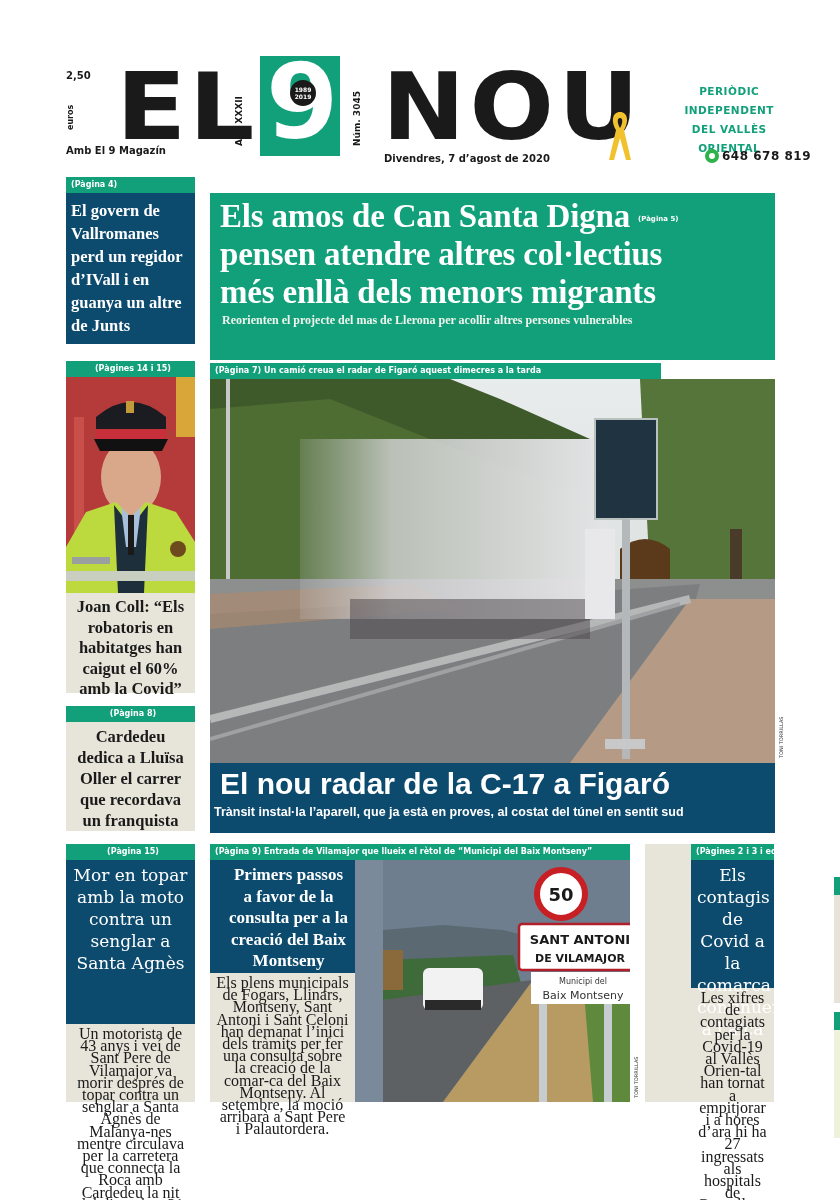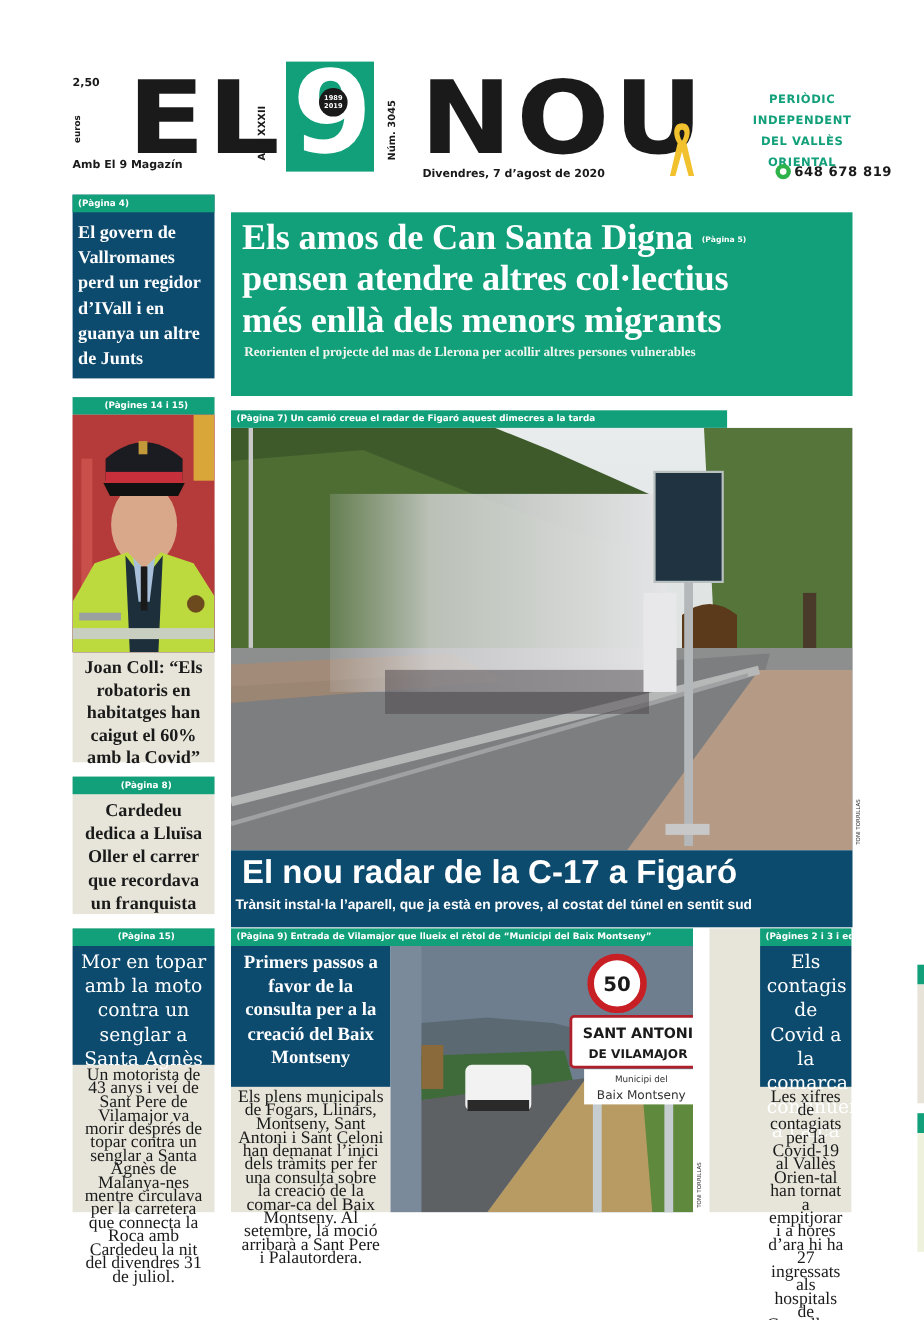--- a/index.html
+++ b/index.html
@@ -40,39 +40,39 @@
 
   .lead { left: 210px; top: 177px; width: 565px; height: 167px; margin-top: 16px; }
   .lead .h { padding: 4px 10px 0 10px; font: bold 33px/38px "Liberation Serif", serif; color: #fff; letter-spacing: -0.2px; }
   .lead .pg { font: bold 7px "DejaVu Sans", sans-serif; vertical-align: middle; letter-spacing: 0; }
   .lead .sub { padding: 2px 12px; font: bold 12px "Liberation Serif", serif; color: #f1f5ee; }
 
   .box2 { left: 66px; top: 361px; width: 129px; height: 332px; }
   .photo-police { position:absolute; left:0; top:16px; width:129px; height:216px; overflow:hidden; background: linear-gradient(180deg,#b23535 0%,#c24844 40%,#8b2b2b 70%,#5a2a2a 100%); }
   .box2 .h { position:absolute; left:0; top:232px; width:129px; height:100px; padding: 4px 5px; font: bold 16.5px/20.5px "Liberation Serif", serif; color: #1a1a1a; }
 
-  .main { left: 210px; top: 373px; width: 451px; height: 470px; }
+  .main { left: 210px; top: 363px; width: 451px; height: 470px; }
   .photo-radar { position:absolute; left:0; top:16px; width:565px; height:384px; overflow: hidden; background: #8f9696; }
   .main .caption { position:absolute; left:0; top:400px; width:565px; height:70px; }
   .main .caption .h { padding: 2px 0 0 10px; font: bold 30px/38px "Liberation Sans", sans-serif; color: #fff; }
   .main .caption .sub { padding: 2px 4px; font: bold 12.5px "Liberation Sans", sans-serif; color: #fff; }
   .credit { font: 5px "DejaVu Sans", sans-serif; color: #333; transform: rotate(-90deg); transform-origin: left top; white-space: nowrap; }
 
   .box3 { left: 66px; top: 706px; width: 129px; height: 125px; }
   .box3 .h { padding: 4px 5px; font: bold 16.5px/21px "Liberation Serif", serif; color: #1a1a1a; }
 
   .col { top: 844px; height: 258px; }
   .col .h { padding: 4px 6px 4px 6px; font: bold 17px/22px "DejaVu Serif", serif; font-weight: normal; color: #fff; }
   .col .txt { padding: 4px 6px; }
 
   .box4 { left: 66px; width: 129px; }
-  .box4 .hwrap { height: 108px; }
+  .box4 .hwrap { height: 164px; }
   .box5 { left: 210px; width: 420px; }
   .box5 .left { position:absolute; left:0; top:16px; width:145px; }
-  .box5 .left .hwrap { height: 128px; }
+  .box5 .left .hwrap { height: 113px; padding-left: 12px; }
   .box5 .left .h { font-family: "Liberation Serif", serif; font-weight: bold; font-size: 17px; line-height: 21.5px; }
   .photo-sign { position:absolute; left:145px; top:16px; width:275px; height:242px; overflow:hidden; background:#7a8a9a;padding-left:28px; }
   .box6 { left: 645px; width: 129px; padding-left: 46px; }
   .box6 .hwrap { height: 128px; }
 
   
   .bleed1 { left: 834px; top: 877px; width: 6px; height: 126px; }
   .bleed2 { left: 834px; top: 1012px; width: 6px; height: 126px; }
 </style>
 </head>

